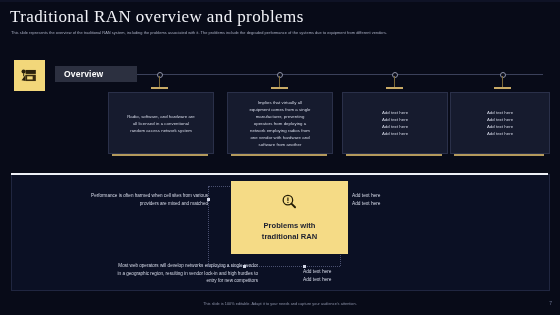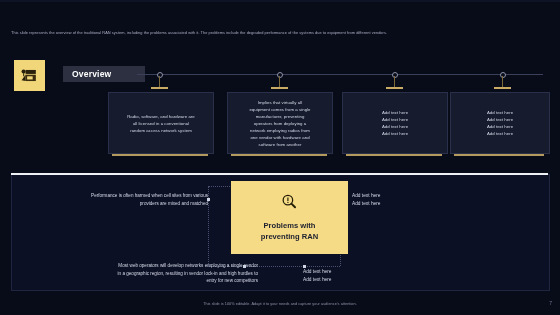--- a/index.html
+++ b/index.html
@@ -26,21 +26,21 @@
     white-space:nowrap;overflow:hidden;
   }
 
   
   .ov-icon{
     position:absolute;left:14px;top:60px;width:31px;height:31px;
     background:#f2d77a;display:flex;align-items:center;justify-content:center;
   }
   .ov-label{
     position:absolute;left:55px;top:66px;height:16px;width:82px;
-    background:#2c3040;display:flex;align-items:center;margin-left:8px;
+    background:#2c3040;display:flex;align-items:center;
   }
   .ov-label span{
     font-size:8.5px;font-weight:700;color:#ffffff;margin-left:9px;letter-spacing:.2px;
   }
   .hline{
     position:absolute;left:137px;top:74px;width:406px;height:1px;background:#3b415a;
   }
 
   
   .node{position:absolute;width:4px;height:4px;border-radius:50%;
@@ -114,20 +114,21 @@
     position:absolute;right:8px;top:300px;font-size:5px;color:#6f7795;
   }
 </style>
 </head>
 <body>
 
 <div class="slide">
 
   <div class="hdr-rule"></div>
 
+  <div class="title">Traditional RAN overview and problems</div>
   <div class="subtitle">This slide represents the overview of the traditional RAN system, including the problems associated with it. The problems include the degraded performance of the systems due to equipment from different vendors.</div>
 
   <div class="ov-icon">
     <svg width="19" height="19" viewBox="0 0 24 24">
       <rect x="7" y="5" width="13" height="5" fill="#2a210c"></rect>
       <rect x="7" y="11" width="13" height="8" fill="#3a2d10"></rect>
       <rect x="9" y="13" width="7" height="4" fill="#f2d77a"></rect>
       <circle cx="4.5" cy="7" r="2.6" fill="#2a210c"></circle>
       <rect x="4" y="9" width="1.3" height="4" fill="#2a210c"></rect>
       <path d="M2 18 L7 11 L7 19 Z" fill="#2a210c"></path>
@@ -226,21 +227,21 @@
     <span class="mg">
       <svg width="19" height="19" viewBox="0 0 24 24">
         <circle cx="10" cy="9" r="6" fill="none" stroke="#241d06" stroke-width="1.6"></circle>
         <line x1="10" y1="5.8" x2="10" y2="10" stroke="#241d06" stroke-width="1.5"></line>
         <circle cx="10" cy="11.9" r="0.85" fill="#241d06"></circle>
         <line x1="14.4" y1="13.4" x2="19" y2="18" stroke="#241d06" stroke-width="2.4" stroke-linecap="round"></line>
       </svg>
     </span>
     <div class="cap">
       <div>Problems with</div>
-      <div>preventing RAN</div>
+      <div>traditional RAN</div>
     </div>
   </div>
 
   <div class="txt-right-1">
     <div>Add text here</div>
     <div>Add text here</div>
   </div>
 
   <div class="txt-right-2">
     <div>Add text here</div>

